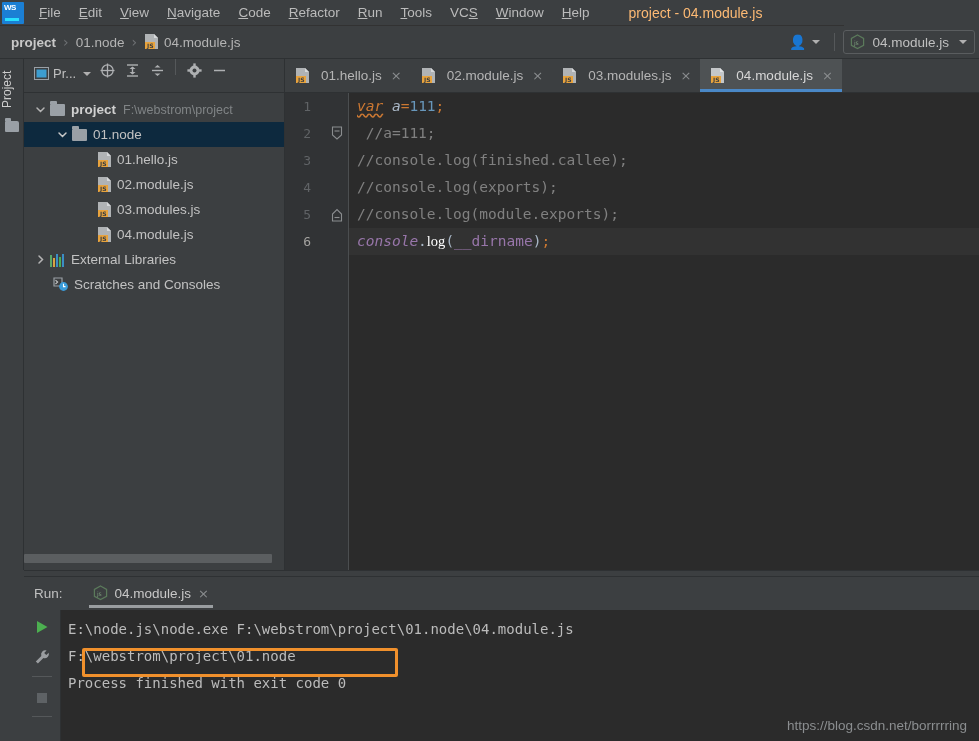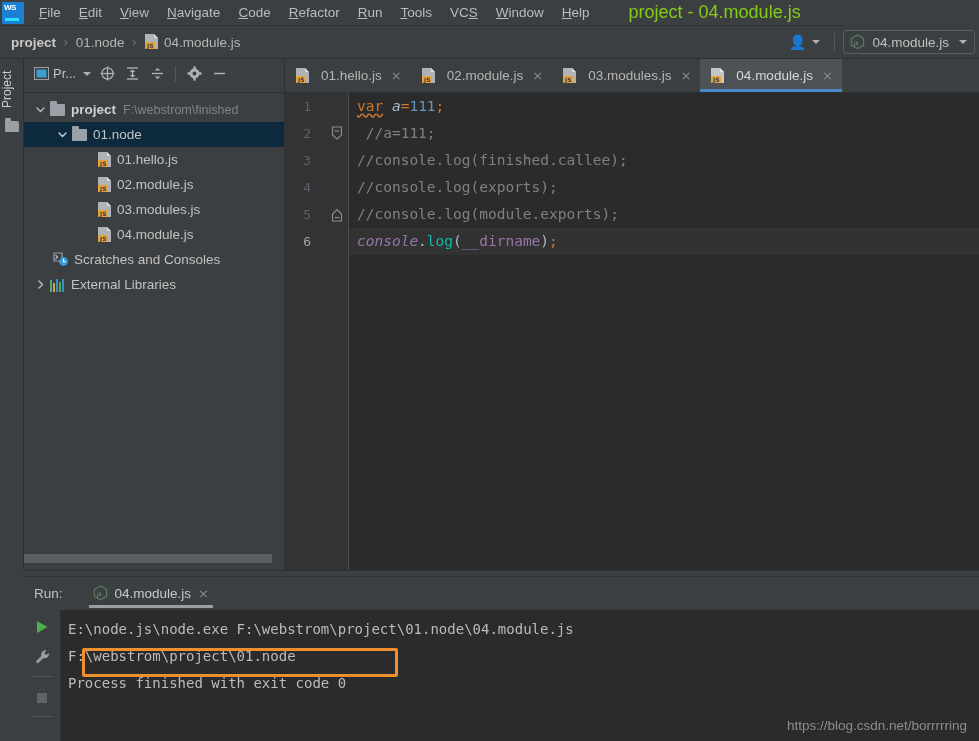--- a/index.html
+++ b/index.html
@@ -36,21 +36,21 @@
     content: "";
     position: absolute; bottom: 3px; left: 3px;
     width: 14px; height: 3px; background: #28e0ff;
   }
   .menu-item {
     font-size: 13.5px; color: #bbbbbb;
     padding: 3px 9px; white-space: nowrap; cursor: default;
   }
   .menu-item u { text-decoration: underline; }
   .win-title {
-    font-size: 18px; color: #84cc16; margin-left: 30px; white-space: nowrap;
+    font-size: 14px; color: #fdba74; margin-left: 30px; white-space: nowrap;
   }
 
   
   .navbar {
     position: absolute; top: 26px; left: 0; width: 979px; height: 33px;
     background: #3c3f41;
     display: flex; align-items: center;
     border-bottom: 1px solid #2e3133;
   }
   .crumbs { display: flex; align-items: center; padding-left: 11px; }
@@ -103,21 +103,21 @@
     content: ""; position: absolute; top: -3px; left: 0; width: 6px; height: 3px;
     background: #9aa0a6; border-radius: 1px 1px 0 0;
   }
 
   
   .projectpanel {
     position: absolute; top: 59px; left: 24px; width: 260px; height: 511px;
     background: #3c3f41;
   }
   .pp-toolbar {
-    height: 34px; display: flex; align-items: center; padding: 0 5px 4px 8px;
+    height: 34px; display: flex; padding: 0 5px 4px 8px;
     gap: 3px; border-bottom: 1px solid #2e3133;
   }
   .pp-sel { display: flex; align-items: center; gap: 4px; padding: 2px 2px; }
   .pp-sel-ico {
     width: 15px; height: 13px; border: 1.5px solid #9aa0a6; background: #3c9dd0;
     box-shadow: inset 0 0 0 1.5px #3c3f41;
   }
   .pp-sel-text { font-size: 13px; color: #c0c0c0; }
   .tbico {
     width: 22px; height: 22px; display: flex; align-items: center; justify-content: center;
@@ -211,29 +211,29 @@
     position: absolute; left: 0; right: 0; height: 27px; background: #323232;
   }
   .codelines {
     position: absolute; left: 64px; top: 0; right: 0;
     font-family: "DejaVu Sans Mono", monospace; font-size: 14.5px;
   }
   .cline { height: 27px; line-height: 27px; padding-left: 8px; white-space: pre; position: relative; }
   .tok-kw { color: #cc7832; position: relative; }
   .tok-kw.wavy {
     text-decoration: underline; text-decoration-style: wavy;
-    text-decoration-color: #cc7832; text-underline-offset: 2px;
+    text-decoration-color: #cc7832; text-underline-offset: 2px; font-style: italic;
   }
   .tok-var { color: #a9b7c6; font-style: italic; }
   .tok-num { color: #6897bb; }
   .tok-punc { color: #cc7832; }
   .tok-cmt { color: #808080; }
   .tok-obj { color: #9876aa; font-style: italic; }
   .tok-dot { color: #a9b7c6; }
-  .tok-fn { color: #14b8a6; }
+  .tok-fn { color: #ffffff; font-family: Liberation Serif, serif; }
   .tok-par { color: #a9b7c6; }
   .tok-ident { color: #9876aa; }
 
   
   .hsplit {
     position: absolute; top: 570px; left: 24px; width: 955px; height: 7px;
     background: #3c3f41; border-top: 1px solid #2e3133; border-bottom: 1px solid #2e3133;
   }
 
   
@@ -399,21 +399,21 @@
     <div class="tree">
 
       <div class="trow" style="padding-left:10px">
         <span class="arrow">
           <svg width="11" height="11" viewBox="0 0 11 11">
               <path d="M2 4 L5.5 7.5 L9 4" fill="none" stroke="#b4b4b4" stroke-width="1.5" stroke-linecap="round"></path>
             </svg>
         </span>
         <span class="folder-ico"></span>
         <span class="tlabel bold">project</span>
-        <span class="tpath">F:\webstrom\finished</span>
+        <span class="tpath">F:\webstrom\project</span>
       </div>
 
       <div class="trow selected" style="padding-left:32px">
         <span class="arrow">
           <svg width="11" height="11" viewBox="0 0 11 11">
               <path d="M2 4 L5.5 7.5 L9 4" fill="none" stroke="#c8c8c8" stroke-width="1.5" stroke-linecap="round"></path>
             </svg>
         </span>
         <span class="folder-ico"></span>
         <span class="tlabel">01.node</span>
@@ -455,48 +455,48 @@
       <div class="trow" style="padding-left:73px">
         <span class="js-ico">
           <svg width="15" height="16" viewBox="0 0 15 16">
             <path d="M1 0 h9 l4 4 v11 h-13 z" fill="#b0b3b5"></path>
               <path d="M10 0 l4 4 h-4 z" fill="#d6d8da"></path>
             <rect x="1" y="8" width="10" height="7" fill="#e8a33d"></rect>
             <text x="3" y="14" font-family="DejaVu Sans" font-size="6" font-weight="bold" fill="#3c3f41">JS</text>
           </svg>
         </span>
         <span class="tlabel">04.module.js</span>
+      </div>
+
+      <div class="trow" style="padding-left:10px">
+        <span class="arrow">
+          <svg width="11" height="11" viewBox="0 0 11 11">
+              <path d="M4 2 L7.5 5.5 L4 9" fill="none" stroke="#b4b4b4" stroke-width="1.5" stroke-linecap="round"></path>
+            </svg>
+        </span>
+        <span class="lib-ico">
+          <i style="height:12px;background:#59a869"></i>
+          <i style="height:9px;background:#d9a343"></i>
+          <i style="height:13px;background:#3b8ec4"></i>
+          <i style="height:10px;background:#4caf50"></i>
+          <i style="height:13px;background:#3b8ec4"></i>
+        </span>
+        <span class="tlabel">External Libraries</span>
       </div>
 
       <div class="trow" style="padding-left:29px">
         <span class="scratch-ico">
           <svg width="16" height="15" viewBox="0 0 16 15">
             <path d="M1 1 h8 v8 h-8 z" fill="none" stroke="#9aa0a6" stroke-width="1.2"></path>
             <path d="M2.5 3.2 L4.6 5.1 L2.5 7" fill="none" stroke="#c8c8c8" stroke-width="1.1"></path>
             <circle cx="10.5" cy="9.5" r="4.4" fill="#3b9cd9"></circle>
             <path d="M10.5 6.8 v2.8 h2" fill="none" stroke="#ffffff" stroke-width="1.1"></path>
           </svg>
         </span>
         <span class="tlabel">Scratches and Consoles</span>
-      </div>
-
-      <div class="trow" style="padding-left:10px">
-        <span class="arrow">
-          <svg width="11" height="11" viewBox="0 0 11 11">
-              <path d="M4 2 L7.5 5.5 L4 9" fill="none" stroke="#b4b4b4" stroke-width="1.5" stroke-linecap="round"></path>
-            </svg>
-        </span>
-        <span class="lib-ico">
-          <i style="height:12px;background:#59a869"></i>
-          <i style="height:9px;background:#d9a343"></i>
-          <i style="height:13px;background:#3b8ec4"></i>
-          <i style="height:10px;background:#4caf50"></i>
-          <i style="height:13px;background:#3b8ec4"></i>
-        </span>
-        <span class="tlabel">External Libraries</span>
       </div>
     </div>
 
     <div class="pp-hscroll">
       <div class="thumb"></div>
     </div>
   </div>
 
   <div class="vsplit"></div>
 

